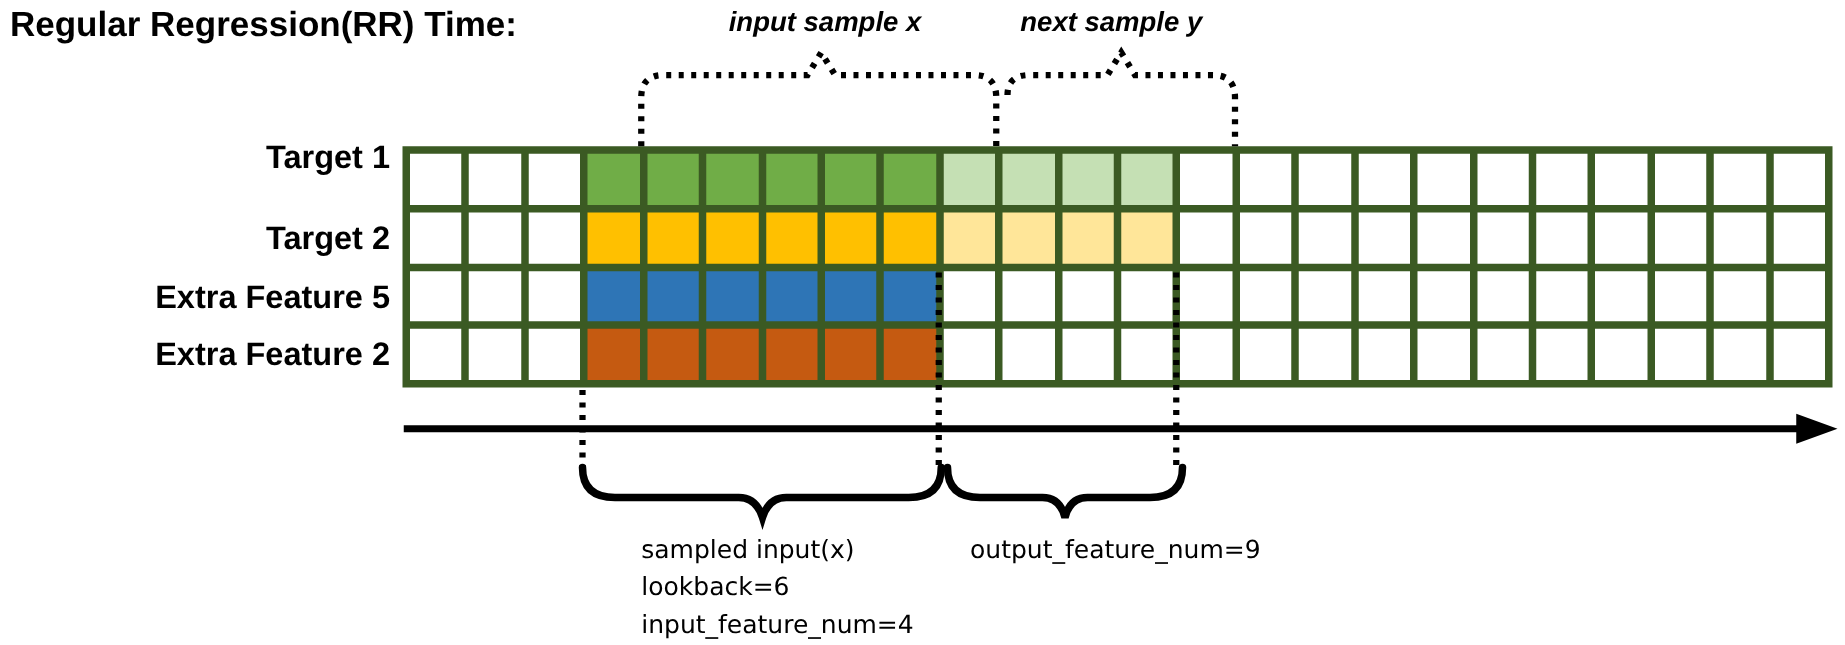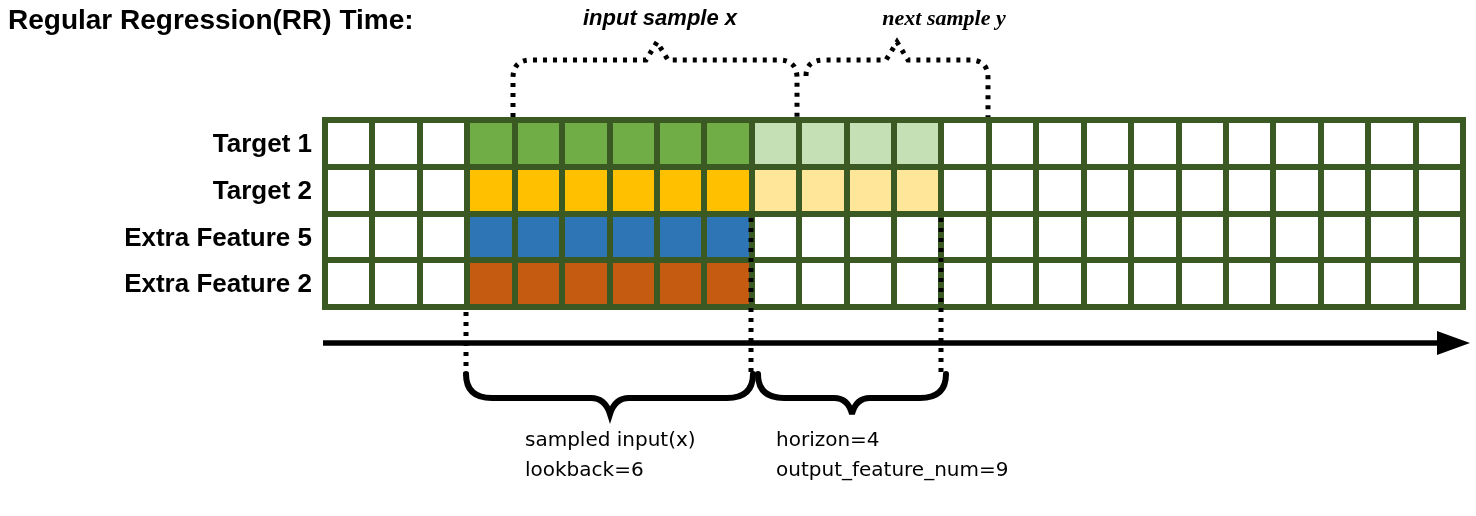--- a/index.html
+++ b/index.html
@@ -8,54 +8,54 @@
     font-family:"Liberation Sans",sans-serif;color:#000;
   }
   .title{
     position:absolute;left:8px;top:4px;font-size:28px;font-weight:700;letter-spacing:0px;
   }
   .brace-label{
     position:absolute;top:5px;transform:translateX(-50%);
     font-size:22px;font-style:italic;font-weight:600;white-space:nowrap;
   }
   .brace-label.x{left:660px;}
-  .brace-label.y{left:944px;font-family:Liberation Serif, serif;}
+  .brace-label.y{left:889px;}
   .row-label{
     position:absolute;left:0;width:312px;text-align:right;
     font-size:26px;font-weight:700;height:48px;line-height:48px;white-space:nowrap;
   }
   .time-label{
     position:absolute;left:0;top:324px;width:310px;text-align:right;
     font-size:27px;font-weight:700;height:38px;line-height:38px;
   }
   .grid{
     position:absolute;left:322px;top:117px;width:1144px;height:193px;
     box-sizing:border-box;padding:6px;display:grid;gap:6px;
   }
   .cell{width:100%;height:100%;}
   .svg-overlay{position:absolute;left:0;top:0;pointer-events:none;}
   .note-block{
     position:absolute;top:424px;font-family:"DejaVu Sans",sans-serif;
     font-size:20px;font-weight:400;line-height:30px;white-space:nowrap;
   }
-  .note-block.input{left:513px;margin-left:12px;}
+  .note-block.input{left:513px;}
   .note-block.output{left:776px;}
 </style>
 </head>
 <body>
 
 <div class="canvas">
 
   <div class="title">Regular Regression(RR) Time:</div>
 
   <div class="brace-label x">input sample x</div>
   <div class="brace-label y">next sample y</div>
 
   <div id="row-labels">
-      <div class="row-label" style="top: 119px;">Target 1</div>
+      <div class="row-label" style="top: 101px;">Target 1</div>
       <div class="row-label" style="top: 165.75px; text-align: right;">Target 2</div>
       <div class="row-label" style="top: 212.5px;">Extra Feature 5</div>
       <div class="row-label" style="top: 259.25px;">Extra Feature 2</div>
     </div>
 
   <div class="grid" id="grid" style="background: rgb(59, 90, 35); grid-template-columns: repeat(24, 1fr); grid-template-rows: repeat(4, 1fr);">
       <div class="cell" style="background: rgb(255, 255, 255);"></div>
       <div class="cell" style="background: rgb(255, 255, 255);"></div>
       <div class="cell" style="background: rgb(255, 255, 255);"></div>
       <div class="cell" style="background: rgb(112, 173, 71);"></div>
@@ -168,19 +168,19 @@
     <polygon points="1470,343 1437,331 1437,355" fill="#000"></polygon>
 
     <path d="M 466 374 Q 466 398 492 398 L 591 398 Q 605 398 610 414 Q 615 398 629 398 L 727 398 Q 753 398 753 374" fill="none" stroke="#000" stroke-width="6" stroke-linecap="round"></path>
 
     <path d="M 758 374 Q 758 398 784 398 L 834 398 Q 848 398 852 414 Q 856 398 870 398 L 920 398 Q 946 398 946 374" fill="none" stroke="#000" stroke-width="6" stroke-linecap="round"></path>
   </svg>
 
   <div class="note-block input">
     <div>sampled input(x)</div>
     <div>lookback=6</div>
+    <div>input_feature_num=4</div>
   </div>
   <div class="note-block output">
-    <div>horizon=4</div>
     <div>output_feature_num=9</div>
   </div>
 
 </div>
 
 </body></html>

